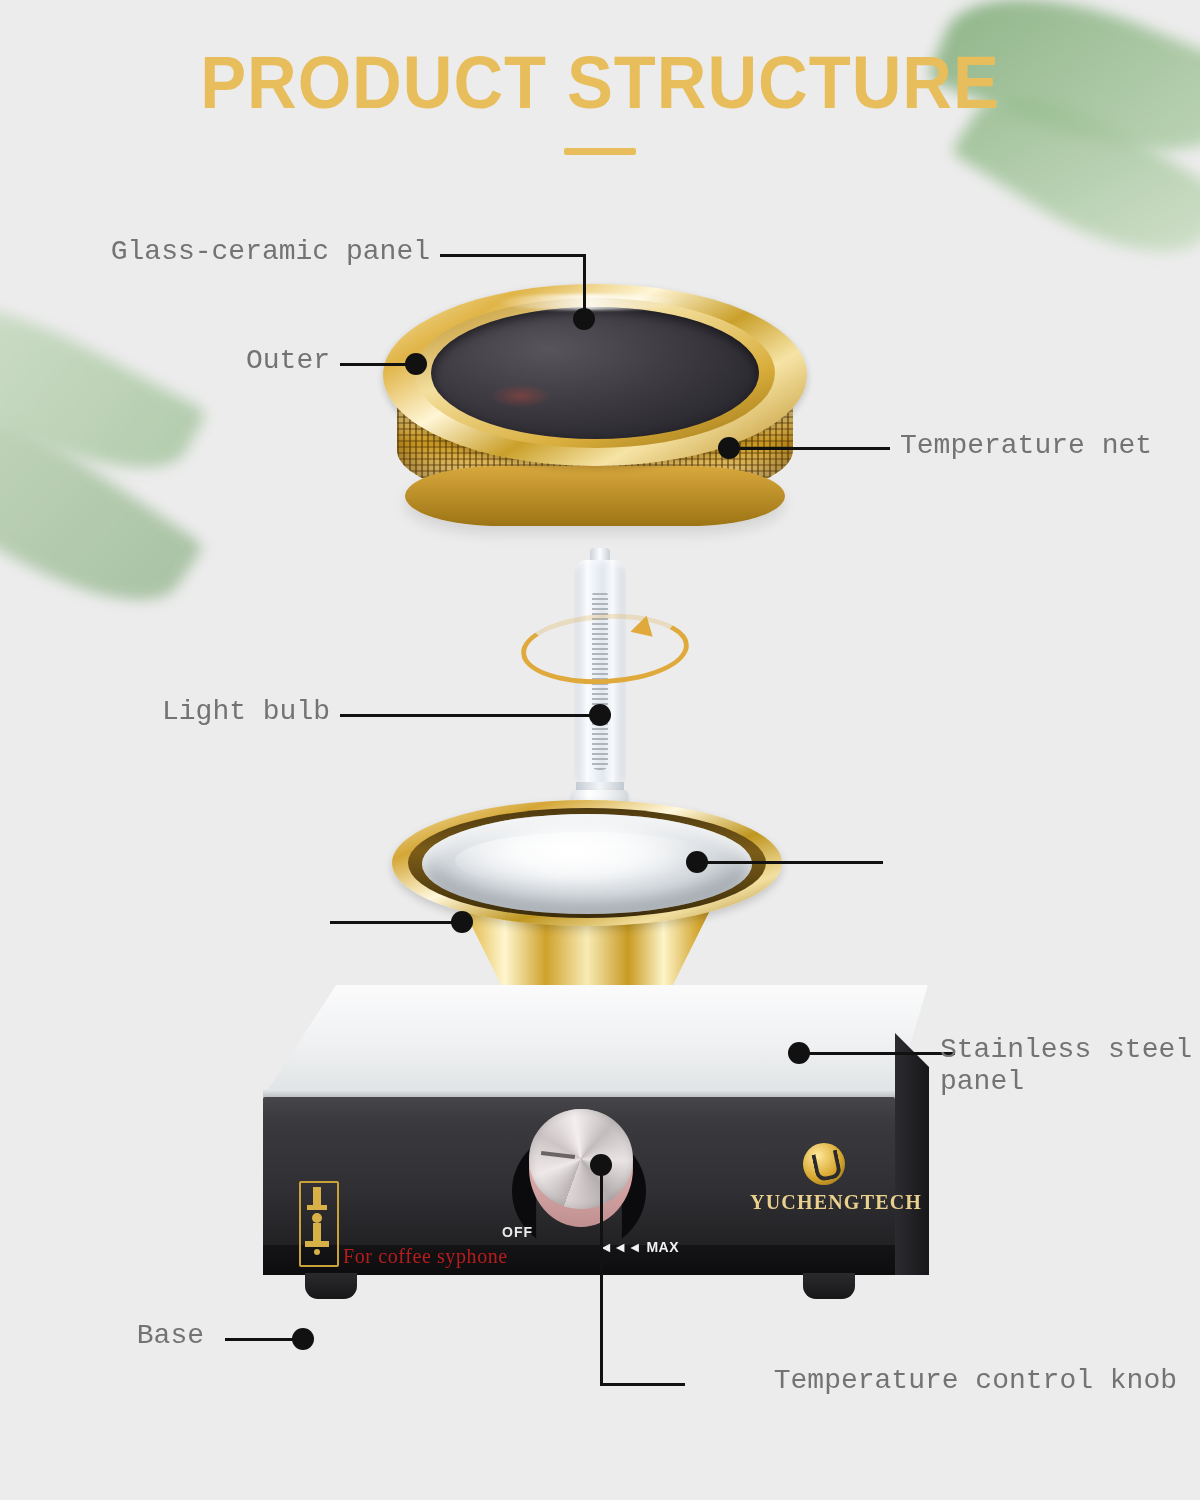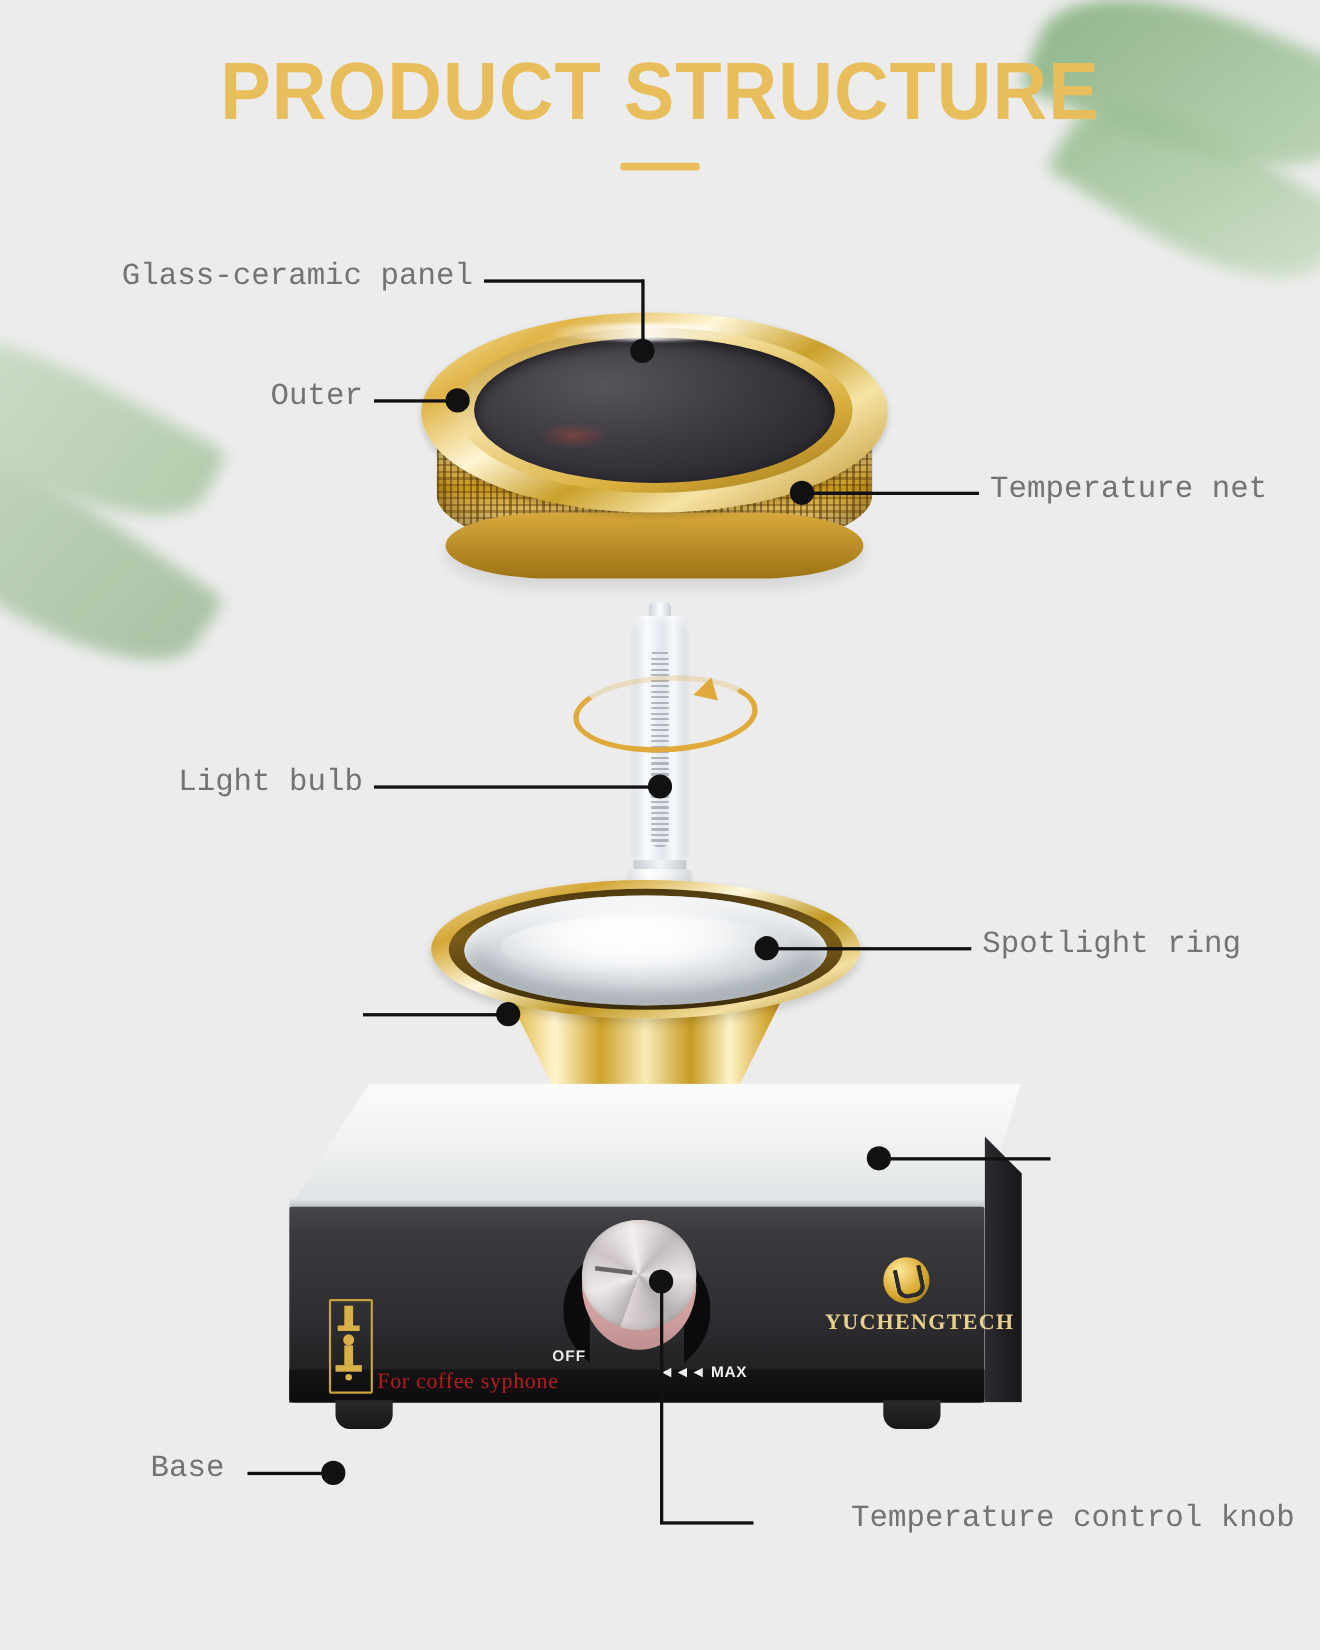--- a/index.html
+++ b/index.html
@@ -303,21 +303,20 @@
     <div class="shade-body"></div>
     <div class="shade-rim"></div>
     <div class="shade-rim2"></div>
     <div class="shade-bowl"></div>
     <div class="shade-band"></div>
     <div class="shade-foot"></div>
   </div>
 
   <div class="dot" style="left:686px;top:851px;"></div>
   <div class="lead h" style="left:703px;top:861px;width:180px;"></div>
-  <div class="lbl right" style="left:893px;top:843px;width:300px;">Spotlight ring</div>
 
   <div class="lead h" style="left:330px;top:921px;width:126px;"></div>
   <div class="dot" style="left:451px;top:911px;"></div>
 
   <div class="base-wrap">
     <div class="base-top"></div>
     <div class="base-top-edge"></div>
     <div class="base-side"></div>
     <div class="base-front"></div>
 
@@ -340,20 +339,22 @@
     <div class="knob-body"></div>
     <div class="knob-face"></div>
     <div class="knob-pointer"></div>
 
     <div class="foot l"></div>
     <div class="foot r"></div>
   </div>
 
   <div class="dot" style="left:788px;top:1042px;"></div>
   <div class="lead h" style="left:805px;top:1052px;width:150px;"></div>
+  <div class="lbl right" style="left:940px;top:1034px;width:260px;">Stainless steel
+panel</div>
 
   <div class="lbl left" style="left:59px;top:1320px;width:145px;">Base</div>
   <div class="lead h" style="left:225px;top:1338px;width:72px;"></div>
   <div class="dot" style="left:292px;top:1328px;"></div>
 
   <div class="dot" style="left:590px;top:1154px;"></div>
   <div class="lead v" style="left:600px;top:1170px;height:215px;"></div>
   <div class="lead h" style="left:600px;top:1383px;width:85px;"></div>
   <div class="lbl right" style="left:697px;top:1365px;width:480px;text-align:right;">Temperature control knob</div>
 

